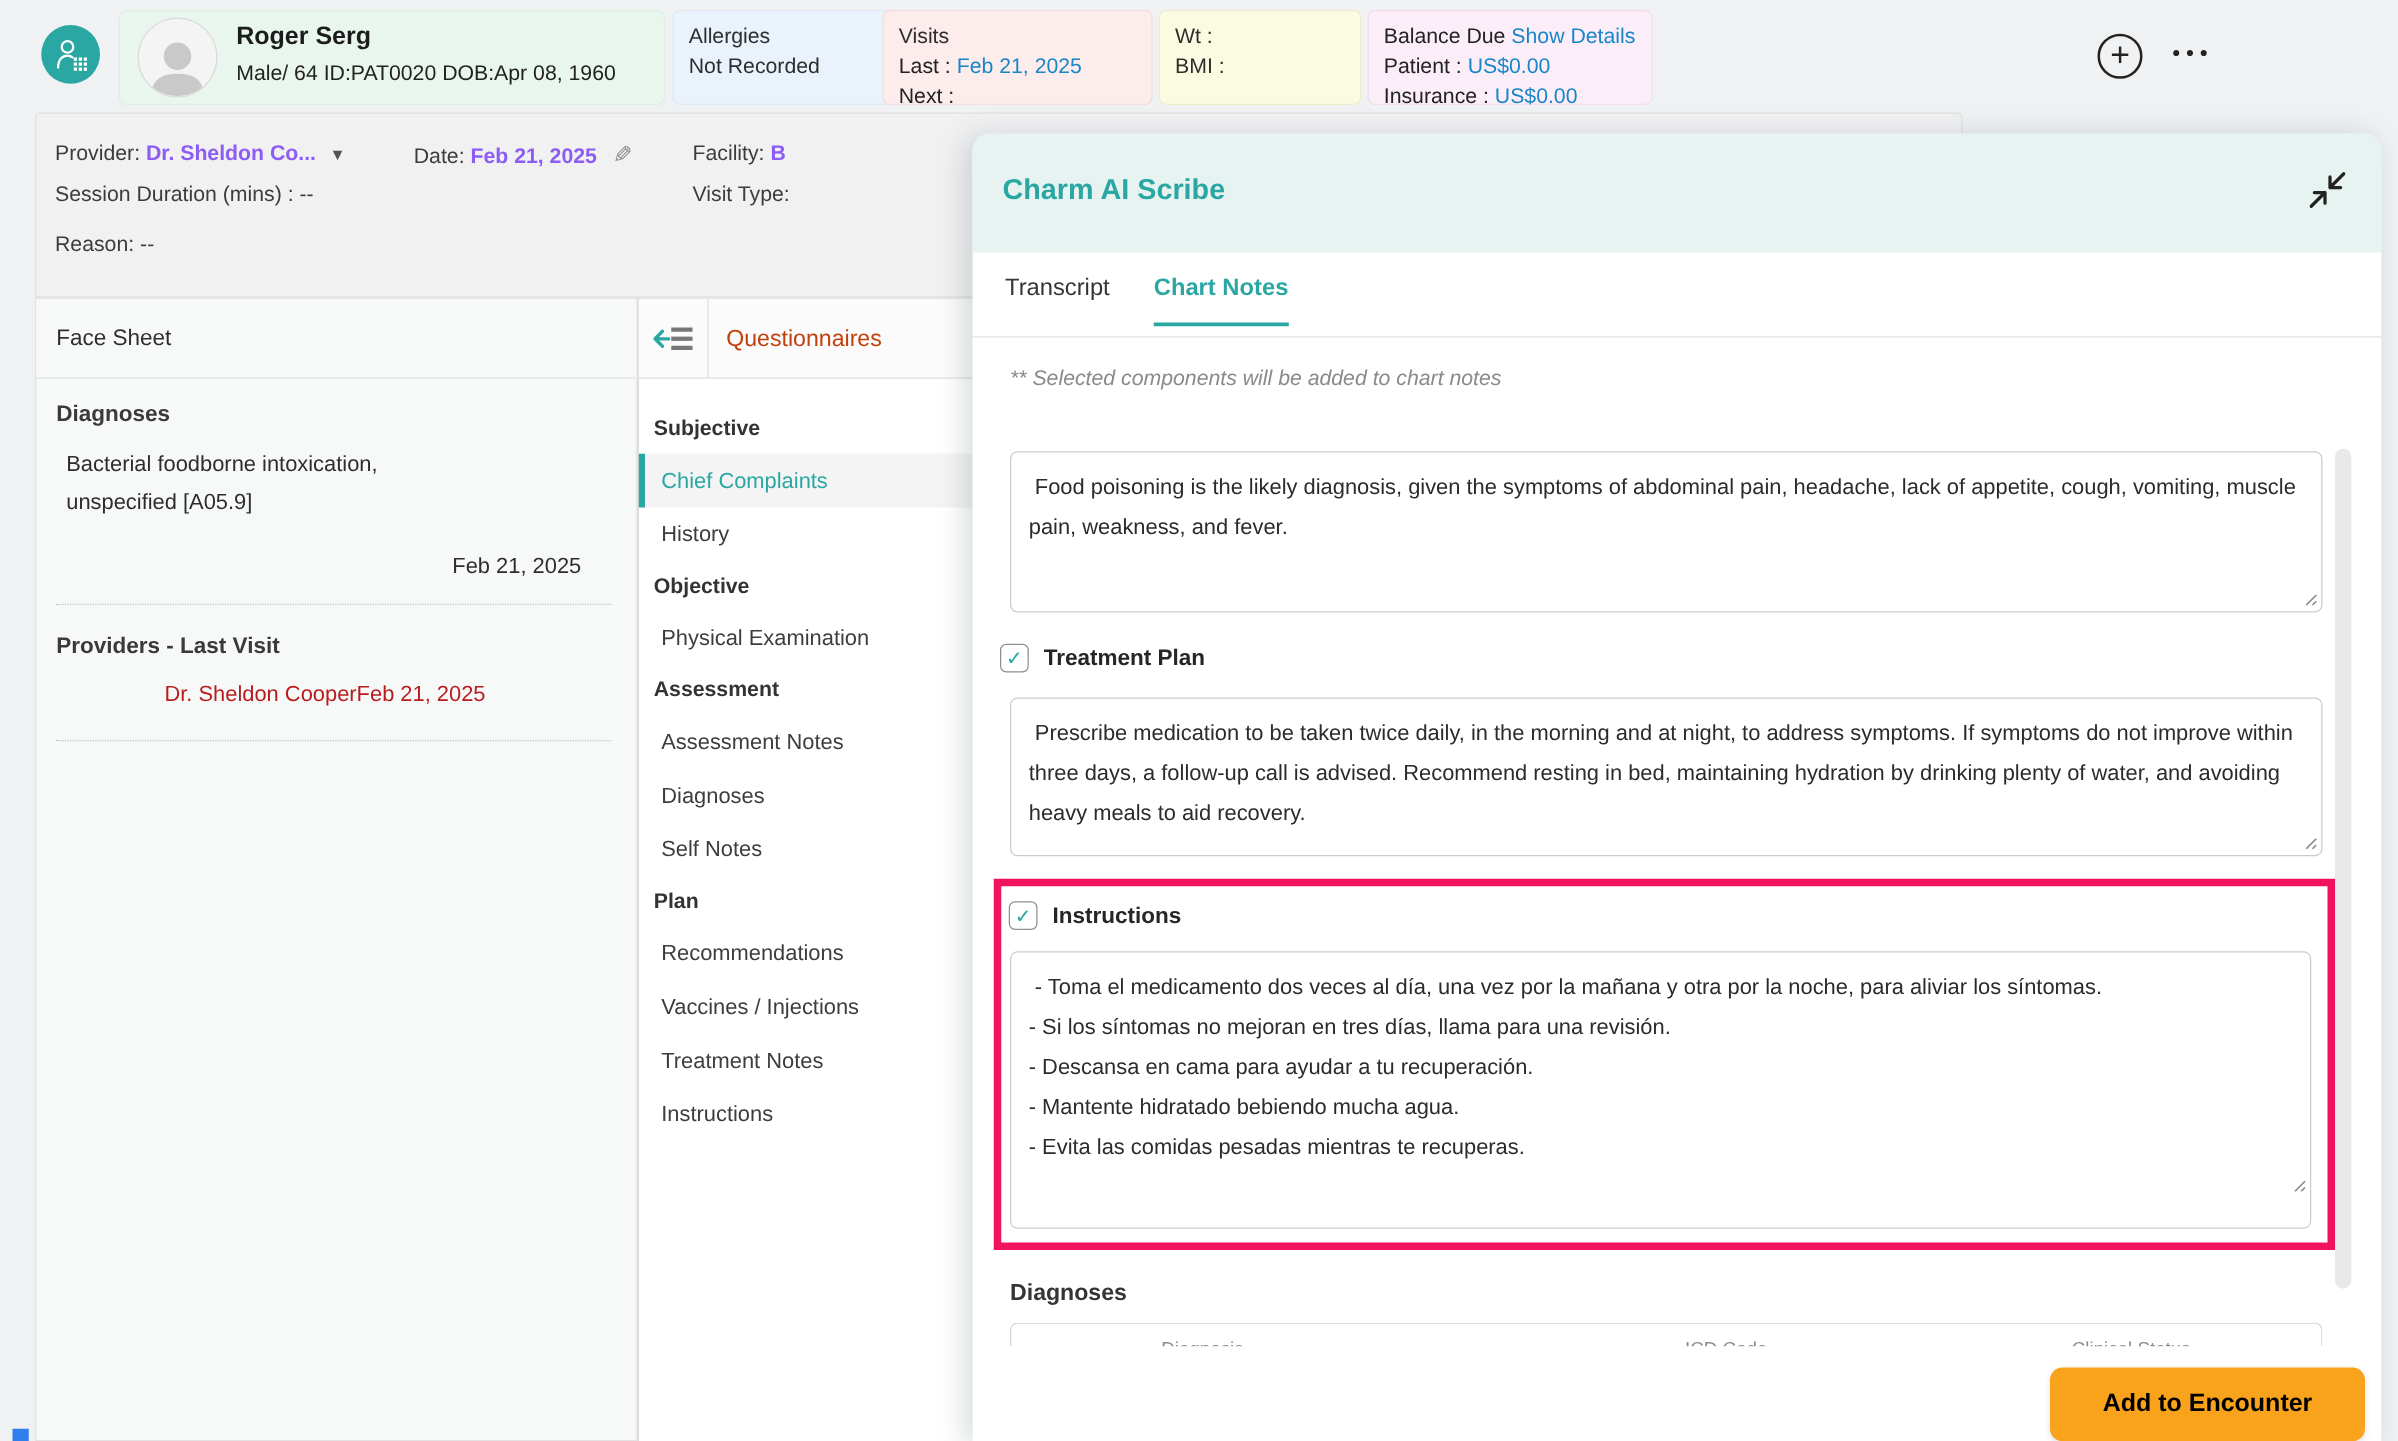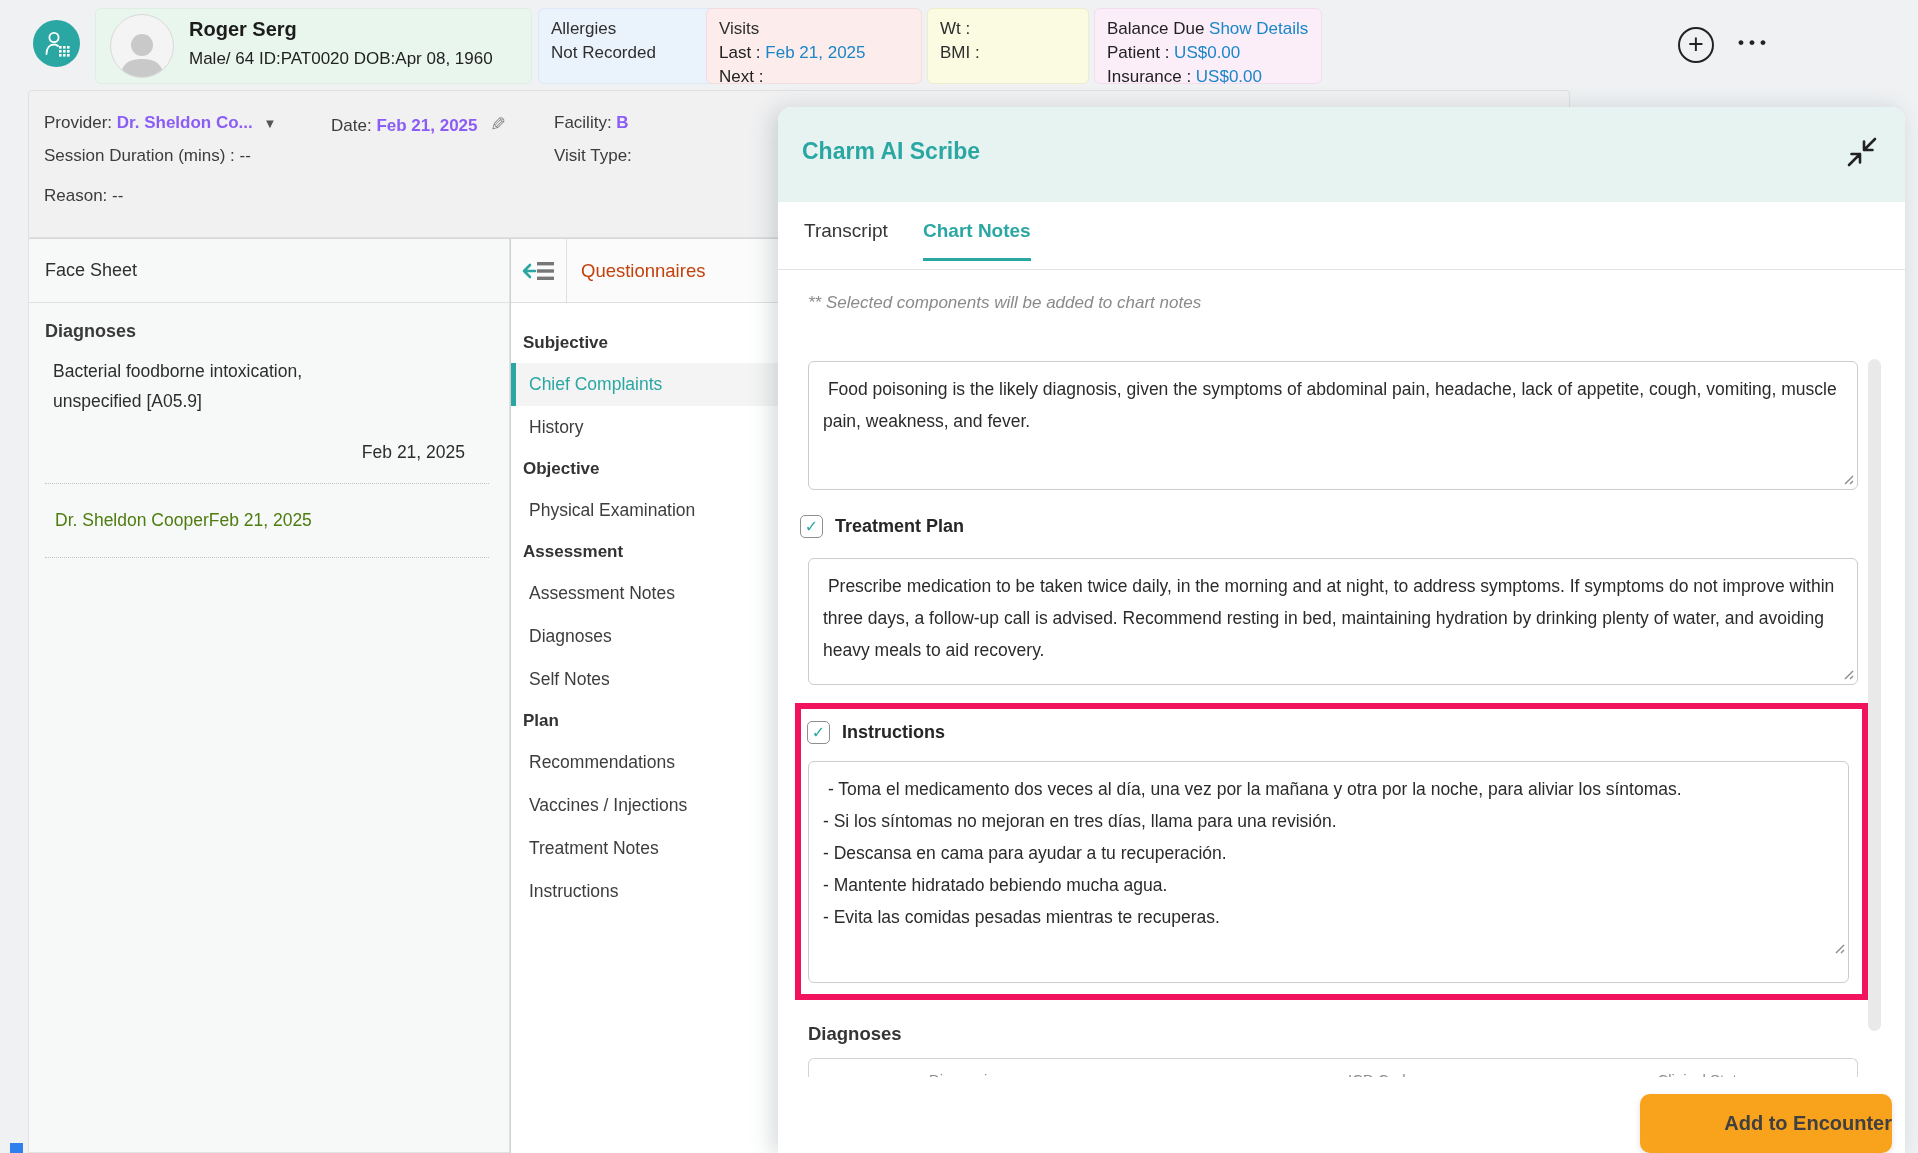--- a/index.html
+++ b/index.html
@@ -42,21 +42,21 @@
   
   .facesheet { position:absolute; left:28px; top:238px; width:482px; height:915px;
     background:#f7f8f8; border:1px solid #e2e2e2; border-top:1px solid #d8d8d8; }
   .fs-header { height:64px; border-bottom:1px solid #e0e0e0; display:flex; align-items:center;
     padding-left:16px; font-size:18px; color:#2f2f2f; background:#f7f8f8; }
   .fs-body { padding:18px 20px 0 16px; }
   .fs-h { font-size:18px; font-weight:bold; color:#3a3a3a; margin-bottom:14px; }
   .fs-diag { font-size:17.5px; color:#2d2d2d; line-height:30px; padding-left:8px; width:300px; }
   .fs-date-r { text-align:right; font-size:17.5px; color:#2d2d2d; padding-right:24px; margin-top:26px; }
   .fs-dotted { border-bottom:1px dotted #c4c4c4; margin:20px 0 22px 0; }
-  .fs-provrow { display:flex; justify-content:flex-start; font-size:17.5px; color:#4d7c0f;
+  .fs-provrow { display:flex; justify-content:center; font-size:17.5px; color:#b91c1c;
     padding:4px 24px 0 10px; }
 
   
   .questpanel { position:absolute; left:510px; top:238px; width:268px; height:915px;
     background:#ffffff; border-top:1px solid #d8d8d8; border-left:1px solid #cfcfcf; }
   .q-header { height:64px; border-bottom:1px solid #e0e0e0; display:flex; align-items:center; background:#fbfbfb; }
   .q-collapse { width:56px; height:100%; display:flex; align-items:center; justify-content:center;
     border-right:1px solid #e0e0e0; cursor:pointer; }
   .q-title { font-size:18.5px; color:#c2410c; padding-left:14px; white-space:nowrap; }
   .q-list { padding-top:20px; }
@@ -92,22 +92,22 @@
   .hl-box .ta-wrap-in { position:absolute; left:7px; top:52px; width:1041px; height:198px; }
   .diag-h { position:absolute; left:30px; top:916px; font-size:18.5px; font-weight:bold; color:#353535; }
   .diag-table-stub { position:absolute; left:30px; top:951px; width:1050px; height:19px; overflow:hidden;
     border:1px solid #d4d4d4; border-bottom:none; border-radius:6px 6px 0 0; background:#fff; }
   .diag-table-stub .cols { position:absolute; top:12px; width:100%; display:flex; color:#8b8b8b; font-size:15px; }
   .diag-table-stub .c1 { margin-left:120px; width:420px; }
   .diag-table-stub .c2 { width:310px; }
   .diag-table-stub .c3 { width:200px; }
   .scroll-thumb { position:absolute; left:1090px; top:252px; width:13px; height:672px; border-radius:7px; background:#e9e9e9; }
   .add-btn { position:absolute; left:862px; top:987px; width:252px; height:59px; background:#f9a21b; border:none;
-    border-radius:10px; color:#404040; font-size:20px; font-weight:bold; font-family:"Liberation Sans","DejaVu Sans",sans-serif;
-    cursor:pointer; box-shadow:0 2px 6px rgba(0,0,0,.12);text-align:right; }
+    border-radius:10px; color:#000000; font-size:20px; font-weight:bold; font-family:"Liberation Sans","DejaVu Sans",sans-serif;
+    cursor:pointer; box-shadow:0 2px 6px rgba(0,0,0,.12); }
   .corner-blue { position:absolute; left:10px; top:1143px; width:13px; height:10px; background:#2f80ed; }
 </style>
 </head>
 <body>
 
 <div class="screen">
 
   <div class="topbar">
 
     <div class="round-user-btn">
@@ -203,20 +203,21 @@
     </div>
   </div>
 
   <div class="facesheet">
     <div class="fs-header">Face Sheet</div>
     <div class="fs-body">
       <div class="fs-h">Diagnoses</div>
       <div class="fs-diag">Bacterial foodborne intoxication, unspecified [A05.9]</div>
       <div class="fs-date-r">Feb 21, 2025</div>
       <div class="fs-dotted"></div>
+      <div class="fs-h">Providers  -  Last Visit</div>
       <div class="fs-provrow">
         <span>Dr. Sheldon Cooper</span>
         <span>Feb 21, 2025</span>
       </div>
       <div class="fs-dotted" style="margin-top:26px;"></div>
     </div>
   </div>
 
   <div class="questpanel">
     <div class="q-header">

